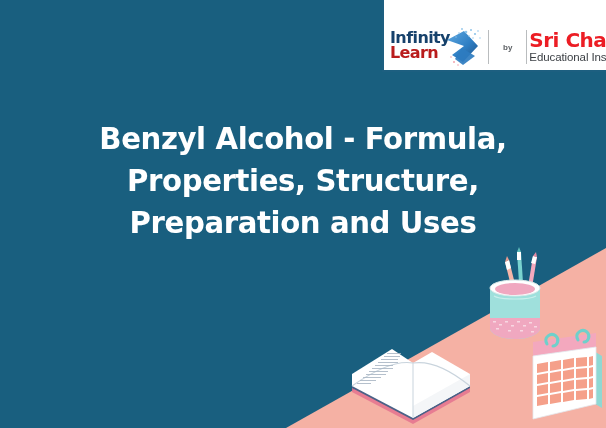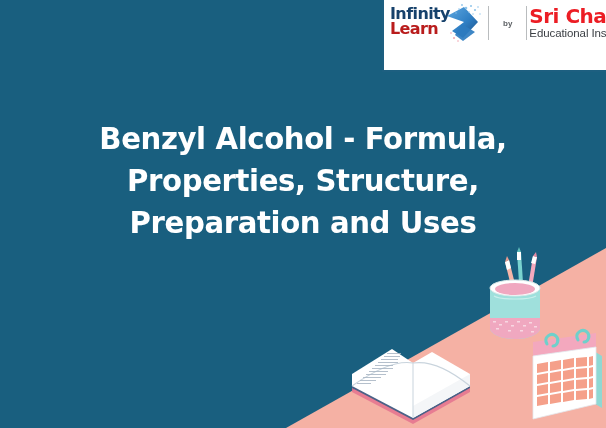--- a/index.html
+++ b/index.html
@@ -30,21 +30,21 @@
     position: absolute;
     left: 382px;
     top: 0px;
     width: 224px;
     height: 72px;
     background: #ffffff;
     border-left: 2px solid #1d5f80;
     border-bottom: 2px solid #1d5f80;
     box-sizing: border-box;
     display: flex;
-    align-items: flex-start;
+    align-items: flex-end;
     justify-content: flex-start;
     padding-left: 6px;
   }
   .logo-inner {
     display: flex;
     align-items: center;
     gap: 0px;
   }
   .il-mark {
     position: relative;

